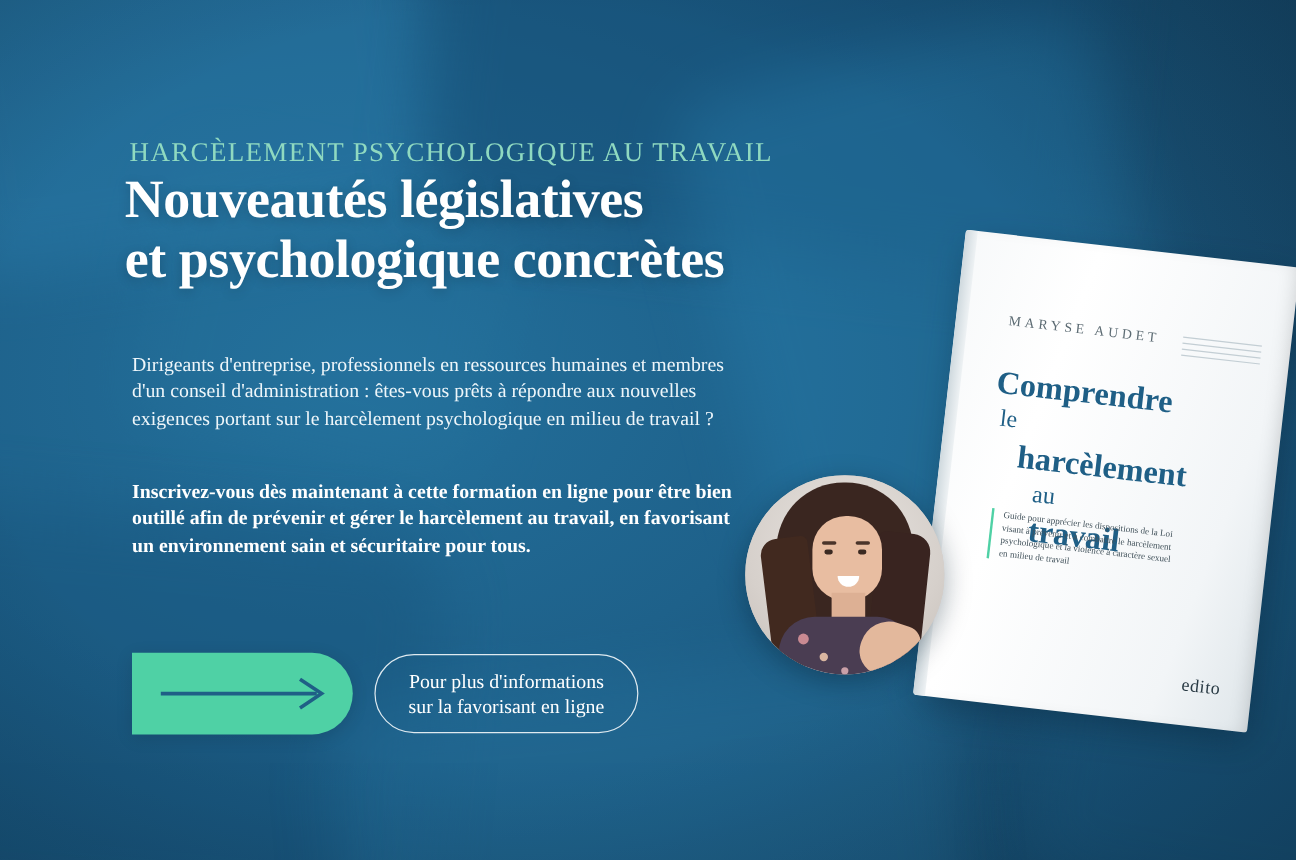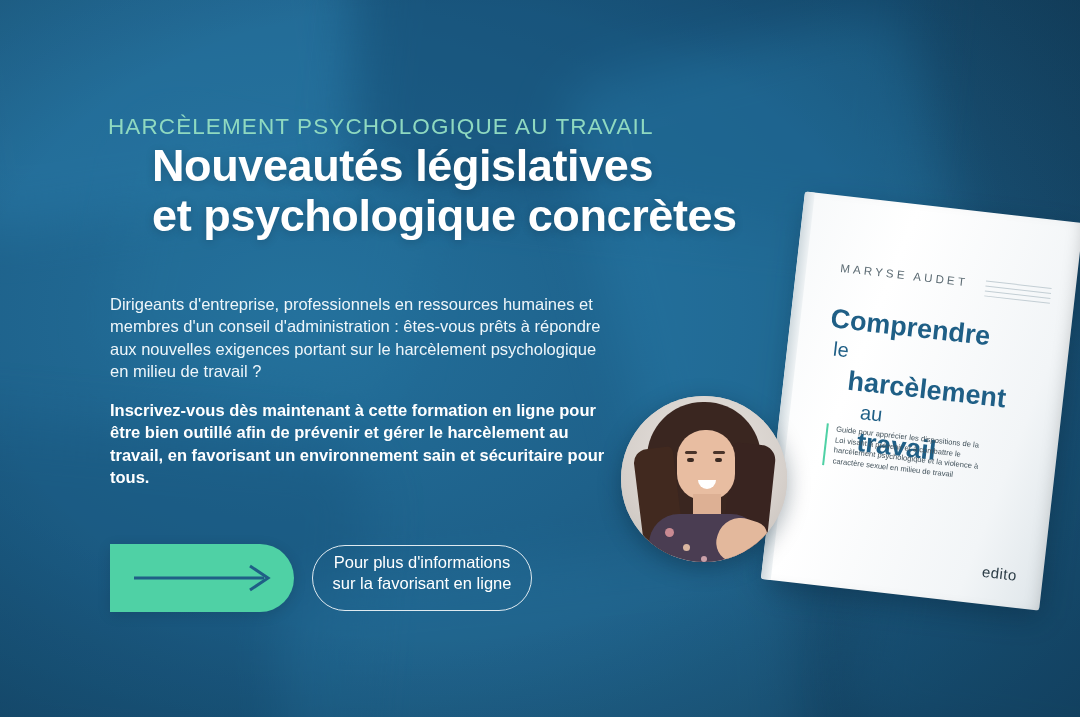--- a/index.html
+++ b/index.html
@@ -5,21 +5,21 @@
   html, body {
     margin: 0;
     padding: 0;
     background: #0c1a24;
   }
   .stage {
     position: relative;
     width: 1080px;
     height: 717px;
     overflow: hidden;
-    font-family: Liberation Sans, sans-serif;
+    font-family: Liberation Serif, serif;
     background: #1f5f86;
   }
 
   
   .bg-base {
     position: absolute;
     inset: 0;
     background:
       radial-gradient(ellipse 900px 620px at 28% 44%, #23709c 0%, #1e618a 42%, #1a5378 72%, #174a6c 100%);
   }
@@ -55,21 +55,20 @@
     position: absolute;
     left: 104px;
     top: 141px;
     width: 660px;
     color: #ffffff;
     font-weight: bold;
     font-size: 45px;
     line-height: 50px;
     letter-spacing: -0.4px;
     text-shadow: 0 2px 10px rgba(0,0,0,.18);
-    margin-left: 48px;
   }
   .headline .l2 { display: block; }
 
   .para {
     position: absolute;
     left: 110px;
     width: 500px;
     color: #eef6fa;
     font-size: 16.5px;
     line-height: 22.4px;
@@ -94,21 +93,21 @@
     left: 312px;
     top: 545px;
     width: 220px;
     height: 66px;
     border: 1.5px solid #dfeaf0;
     border-radius: 33px;
     color: #ffffff;
     font-size: 16.5px;
     line-height: 21px;
     display: flex;
-    align-items: flex-end;
+    align-items: center;
     justify-content: center;
     text-align: center;
     box-sizing: border-box;
     padding: 16px 14px;
   }
 
   
   .book {
     position: absolute;
     left: 782px;

